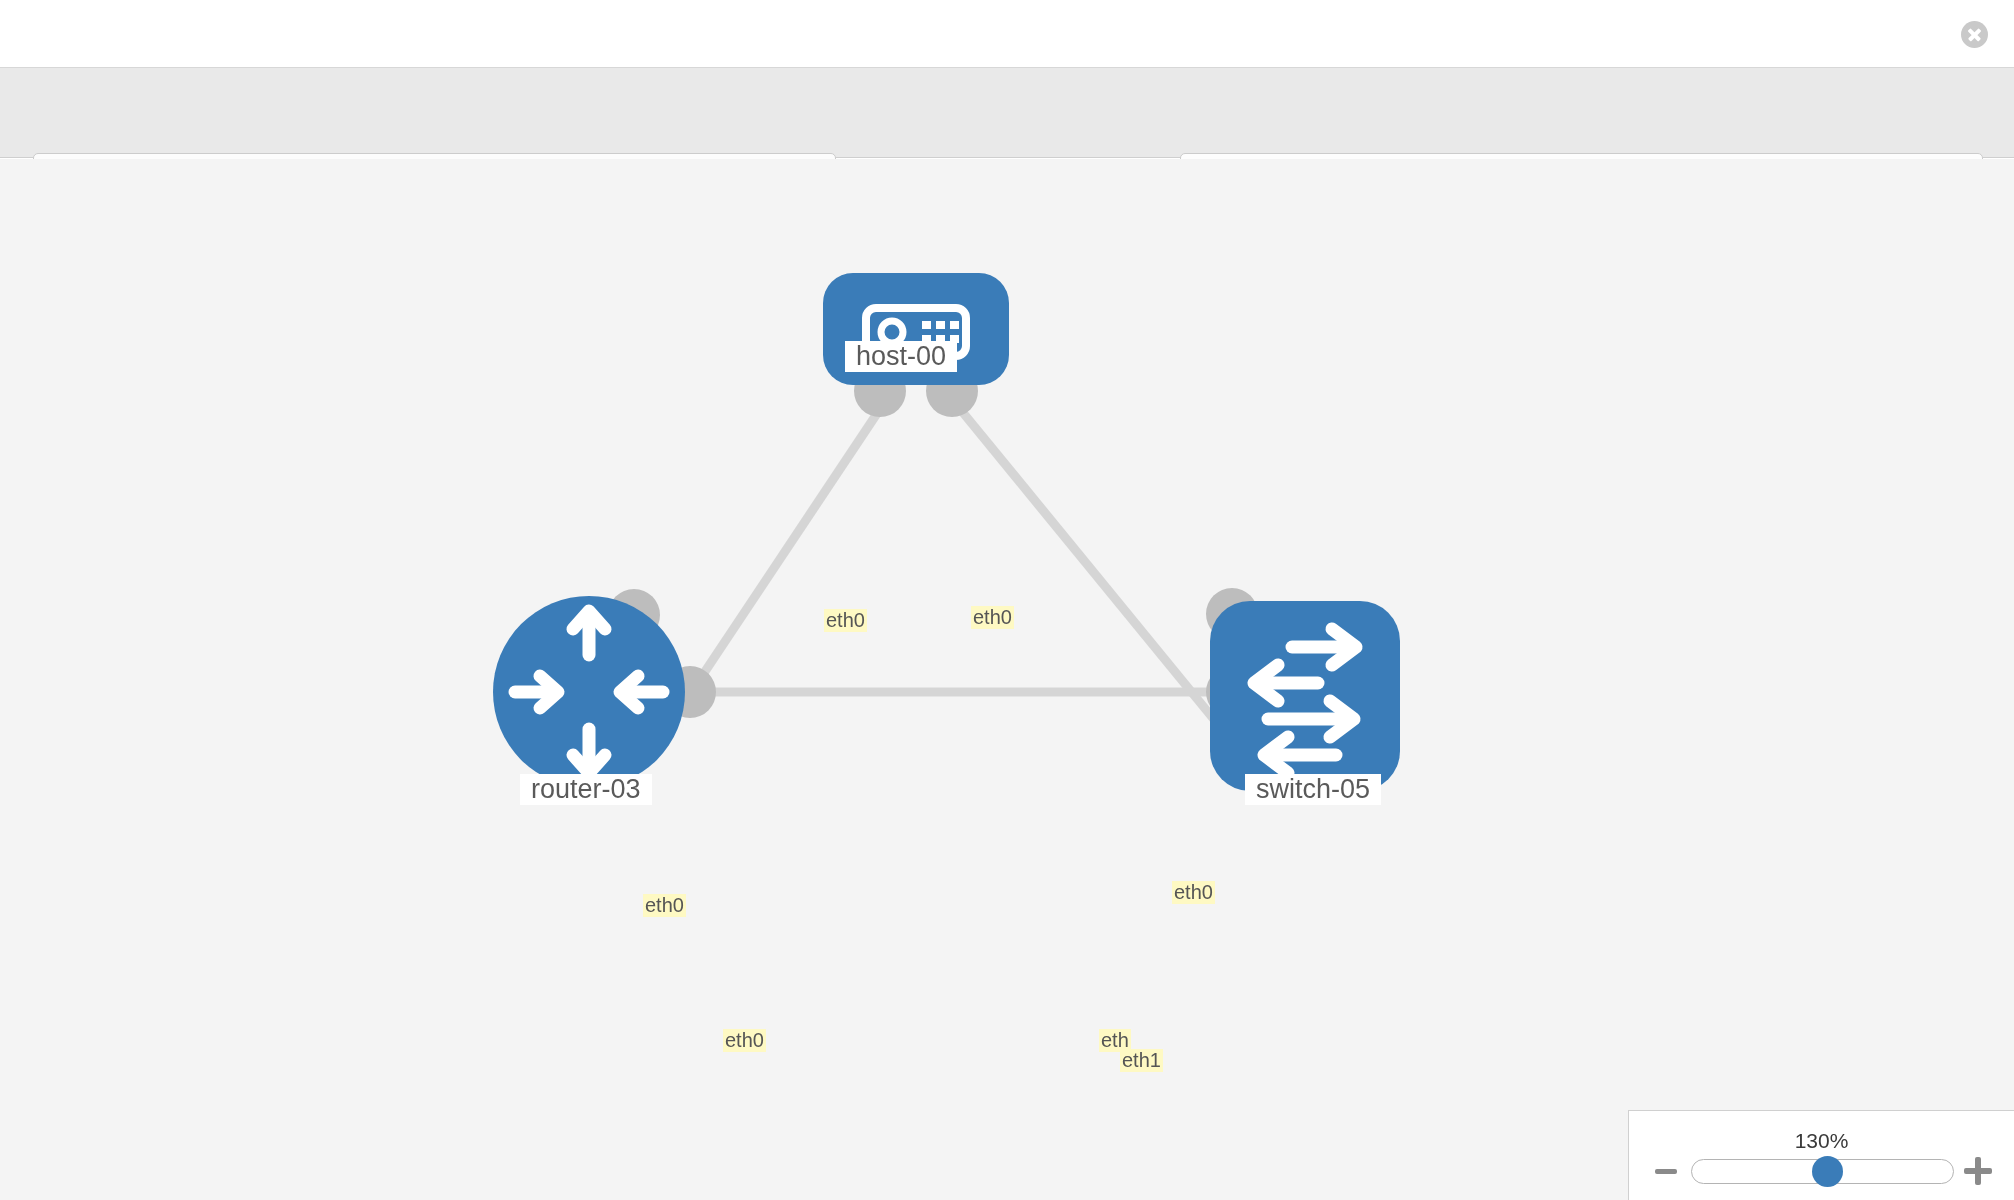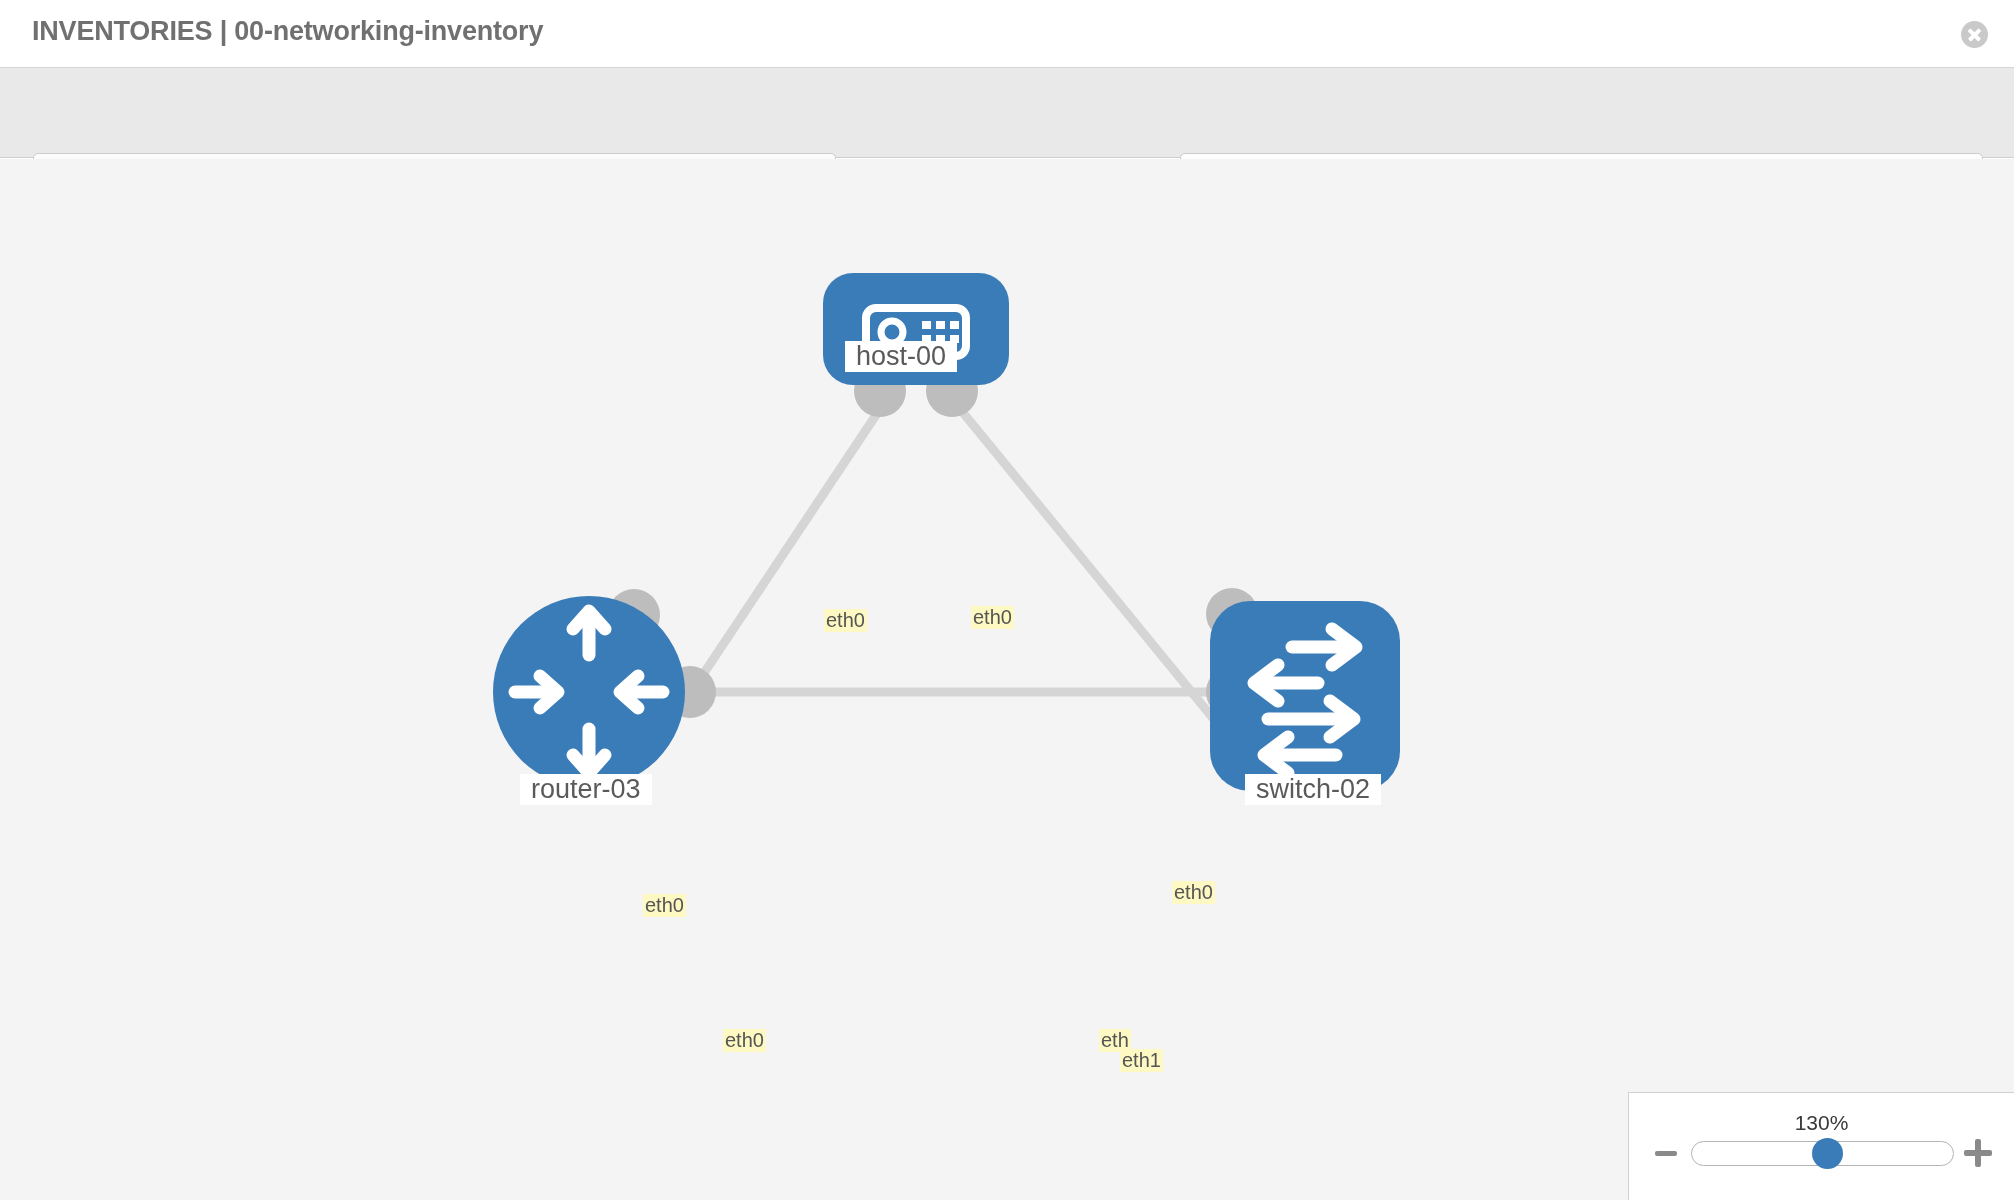--- a/index.html
+++ b/index.html
@@ -111,21 +111,21 @@
     font-size: 20px; color: #555555;
     background: #fef9c3;
     padding: 0 2px;
     white-space: nowrap;
     line-height: 1.15;
   }
 
   
   .zoom-panel {
     position: absolute; right: 0; bottom: 0;
-    width: 386px; height: 108px;
+    width: 386px; height: 90px;
     background: #ffffff;
     border-top: 1px solid #d0d0d0;
     border-left: 1px solid #d0d0d0;
   }
   .zoom-value {
     position: absolute; left: 0; right: 0; top: 18px;
     text-align: center;
     font-size: 21px; color: #3a3a3a;
   }
   .zoom-minus {
@@ -153,21 +153,20 @@
   .zoom-thumb {
     position: absolute; top: 45px;
     width: 31px; height: 31px; border-radius: 50%;
     background: #3a7cb8; cursor: pointer;
   }
 </style>
 </head>
 <body>
 
 <div class="header">
-  <div class="page-title">INVENTORIES | 00-networking-inventory</div>
   <div class="close-btn"></div>
 </div>
 
 <div class="toolbar">
   <div class="actions-select">
     <span class="actions-label">ACTIONS</span>
     <span class="caret"></span>
   </div>
 
   <div class="tool-icon wrench">
@@ -261,21 +260,21 @@
         <path d="M1330 542 L1354 560 L1330 578"></path>
 
         <path d="M1336 596 H 1268"></path>
         <path d="M1288 578 L1264 596 L1288 614"></path>
       </g>
     </g>
   </svg>
 
   <div class="node-label" style="left:845px; top:182px;">host-00</div>
   <div class="node-label" style="left:520px; top:615px;">router-03</div>
-  <div class="node-label" style="left:1245px; top:615px;">switch-02</div>
+  <div class="node-label" style="left:1245px; top:615px;">switch-05</div>
 
   <div class="iface-label" style="left:824px; top:450px;">eth0</div>
   <div class="iface-label" style="left:971px; top:447px;">eth0</div>
   <div class="iface-label" style="left:643px; top:735px;">eth0</div>
   <div class="iface-label" style="left:1172px; top:722px;">eth0</div>
   <div class="iface-label" style="left:723px; top:870px;">eth0</div>
   <div class="iface-label" style="left:1099px; top:870px;">eth</div>
   <div class="iface-label" style="left:1120px; top:870px;margin-top:20px;">eth1</div>
 
   <div class="zoom-panel">

